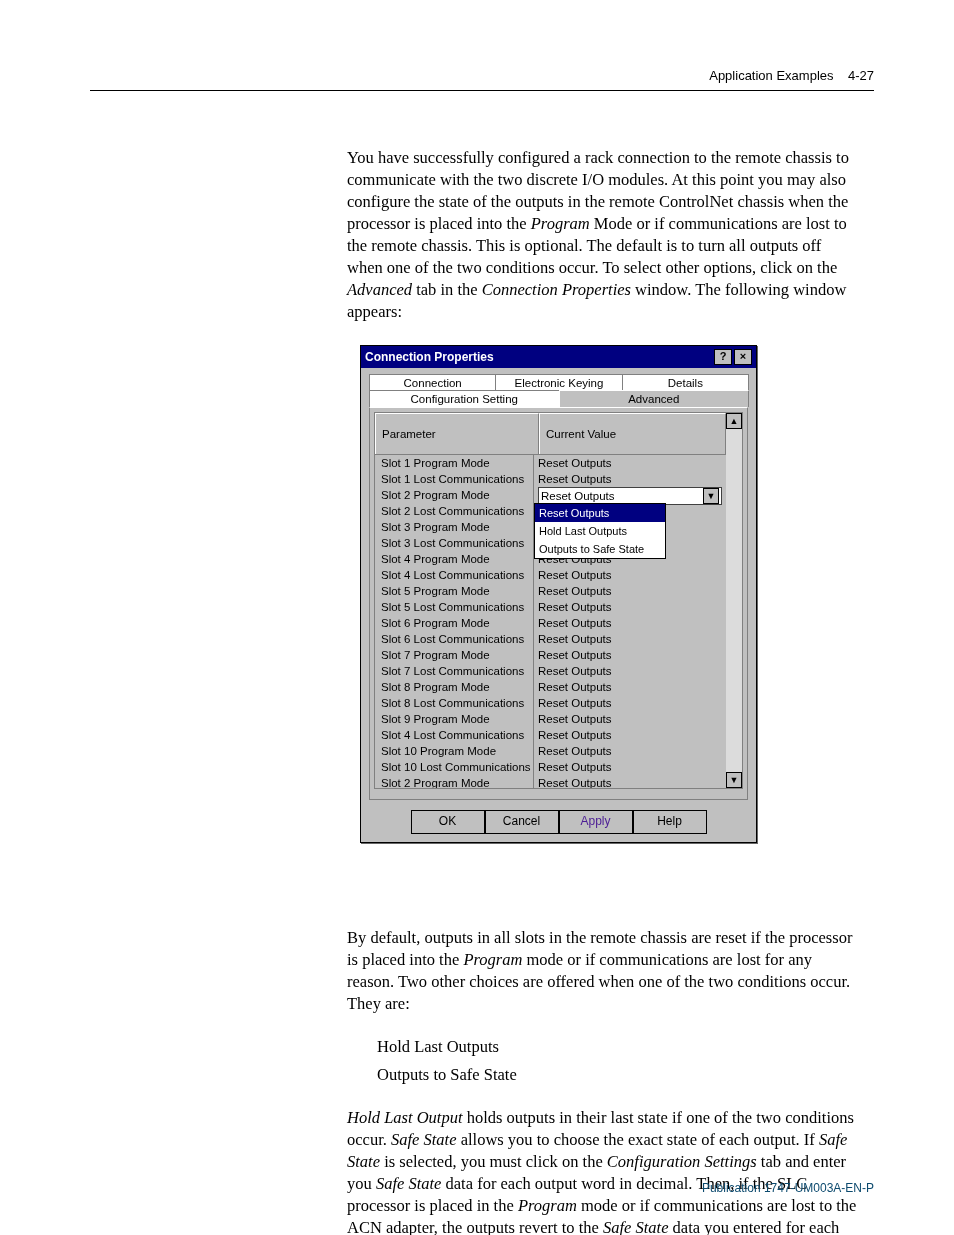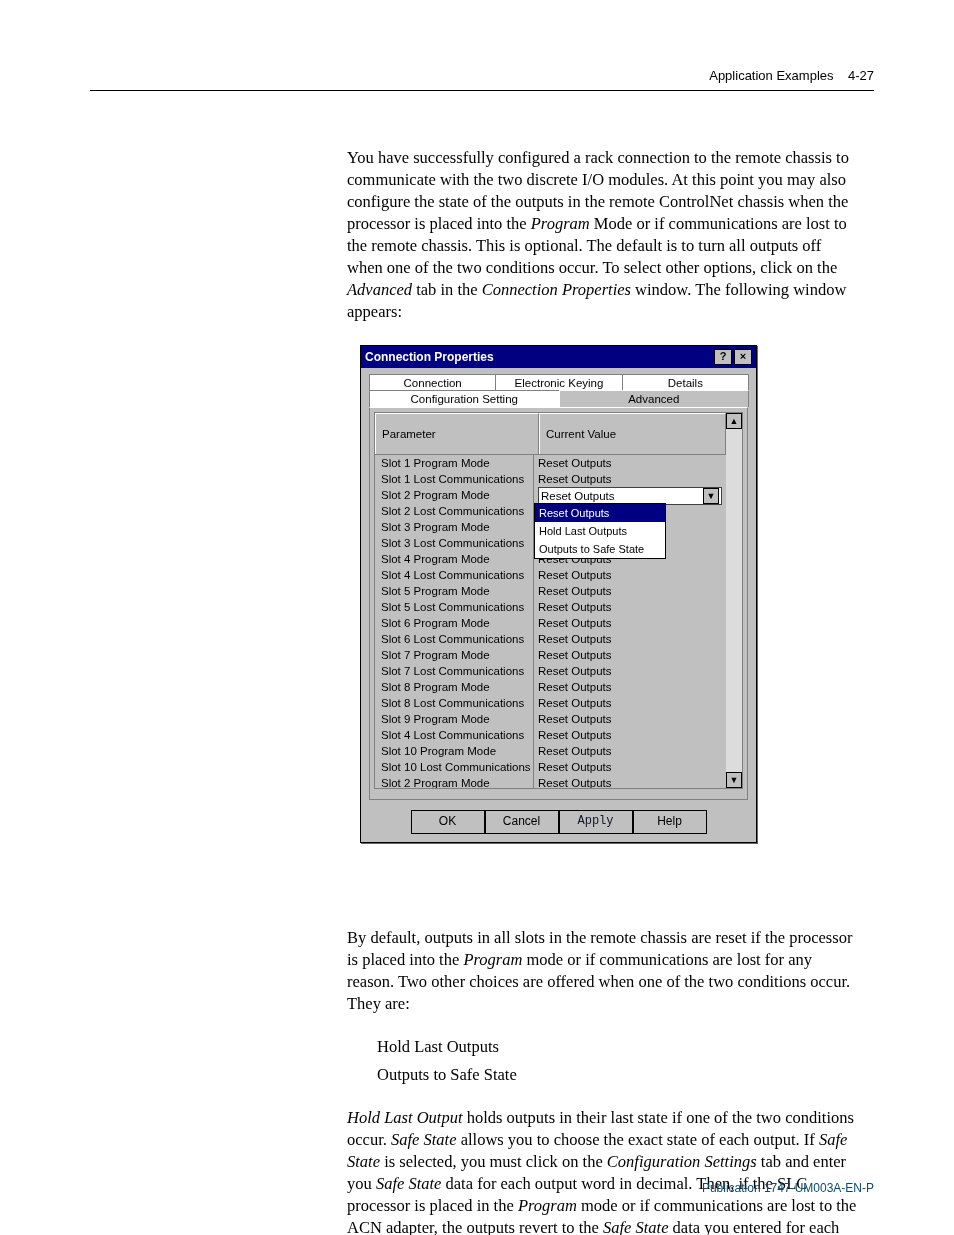--- a/index.html
+++ b/index.html
@@ -199,21 +199,21 @@
   }
   .dlg-btn {
     width:72px; height:22px;
     background:#c0c0c0;
     border:1px solid #000;
     font-size:12px;
     line-height:20px;
     text-align:center;
     cursor:pointer;
   }
-  .dlg-btn.disabled { color:#0f172a; cursor:default;font-family:Liberation Mono, monospace; }
+  .dlg-btn.disabled { color:#4c1d95; cursor:default; }
 </style>
 </head>
 <body>
 <div class="page">
 
 <div class="header-region">
   <span>Application Examples</span>&nbsp;&nbsp;&nbsp;
   <span class="bold">4-27</span>
 </div>
 <div class="header-rule"></div>

